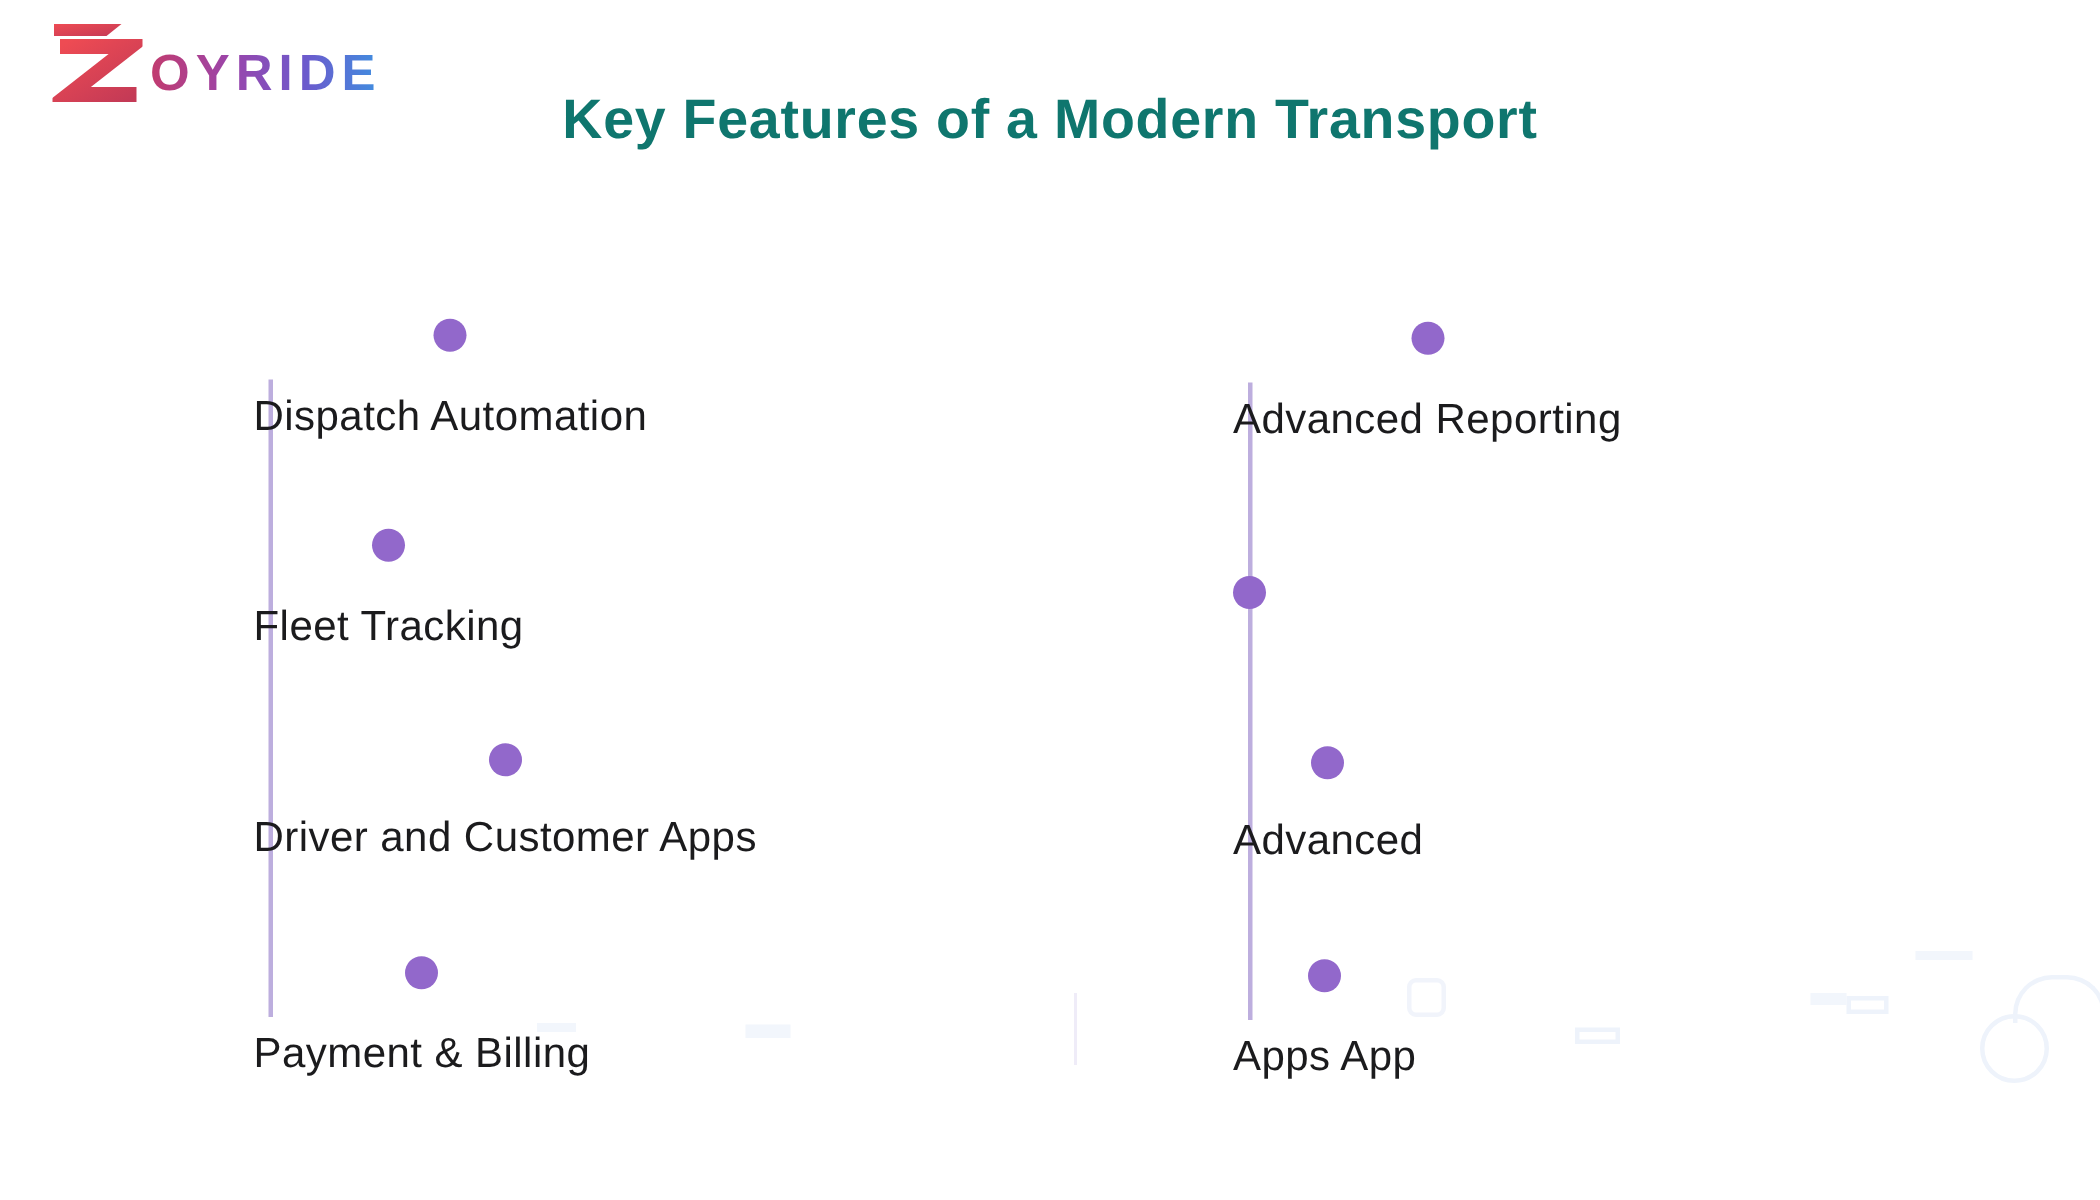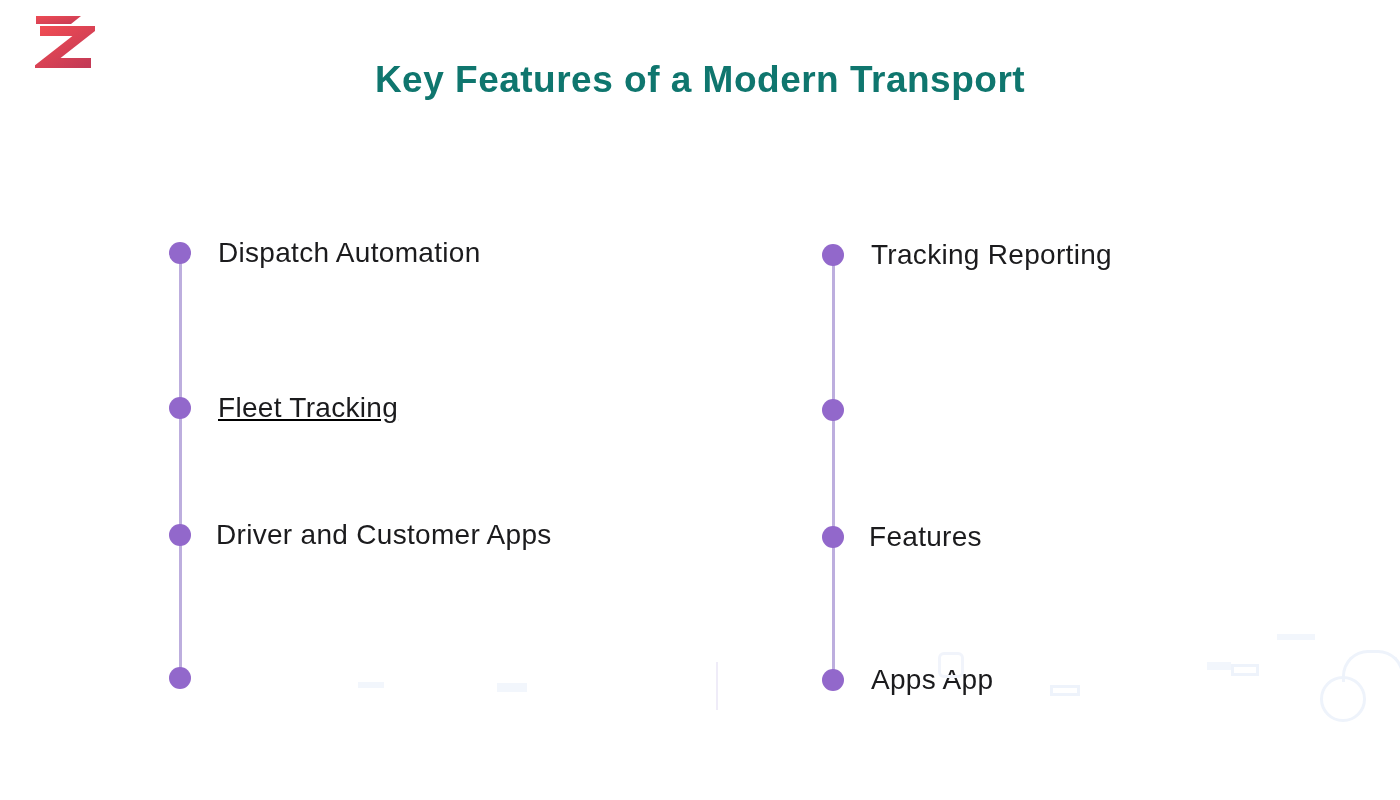--- a/index.html
+++ b/index.html
@@ -44,23 +44,24 @@
   .tl-line {
     position:absolute; left:9.5px; top:0;
     width:3px; height:425px;
     background:#bdaede;
   }
   .item {
     position:absolute; left:0;
     display:flex; align-items:center; gap:27px;
     transform:translateY(-50%);
     white-space:nowrap;
+    flex-direction:column;
   }
   .item:nth-of-type(2) { top:0px; }
-  .item:nth-of-type(3) { top:155px;text-decoration:underline; }
+  .item:nth-of-type(3) { top:140px; }
   .item:nth-of-type(4) { top:282px;gap:25px; }
   .item:nth-of-type(5) { top:425px; }
   .dot {
     width:22px; height:22px; border-radius:50%;
     background:#9268cb; flex:0 0 auto;
   }
   .label {
     font-size:28px; color:#1b1b1d;
     font-weight:500; letter-spacing:0.3px;
   }
@@ -87,20 +88,21 @@
   <svg width="60" height="56" viewBox="0 0 60 56">
     <defs>
       <linearGradient id="zg" x1="0" y1="0" x2="1" y2="1">
         <stop offset="0" stop-color="#ee4b53"></stop>
         <stop offset="1" stop-color="#c43a56"></stop>
       </linearGradient>
     </defs>
     <polygon points="1,0 46,0 36,8 1,8" fill="url(#zg)"></polygon>
     <path d="M5,15 H52 L11,47 H56" stroke="url(#zg)" stroke-width="10" fill="none" stroke-linejoin="miter"></path>
   </svg>
+  <span class="logo-text">OYRIDE</span>
 </div>
 
 <div class="title">
   <div>Key Features of a Modern Transport</div>
 </div>
 
 <div class="col col-left">
   <div class="tl-line"></div>
   <div class="item">
     <span class="dot"></span>
@@ -109,35 +111,36 @@
   <div class="item">
     <span class="dot"></span>
     <span class="label">Fleet Tracking</span>
   </div>
   <div class="item">
     <span class="dot"></span>
     <span class="label">Driver and Customer Apps</span>
   </div>
   <div class="item">
     <span class="dot"></span>
+    <span class="label">Payment &amp; Billing</span>
   </div>
 </div>
 
 <div class="col col-right">
   <div class="tl-line"></div>
   <div class="item">
     <span class="dot"></span>
-    <span class="label">Tracking Reporting</span>
+    <span class="label">Advanced Reporting</span>
   </div>
   <div class="item">
     <span class="dot"></span>
   </div>
   <div class="item">
     <span class="dot"></span>
-    <span class="label">Features</span>
+    <span class="label">Advanced</span>
   </div>
   <div class="item">
     <span class="dot"></span>
     <span class="label">Apps App</span>
   </div>
 </div>
 
 <div class="wm wm-vline"></div>
 <div class="wm wm-rect-border wm-r1"></div>
 <div class="wm wm-rect-fill wm-r2"></div>

